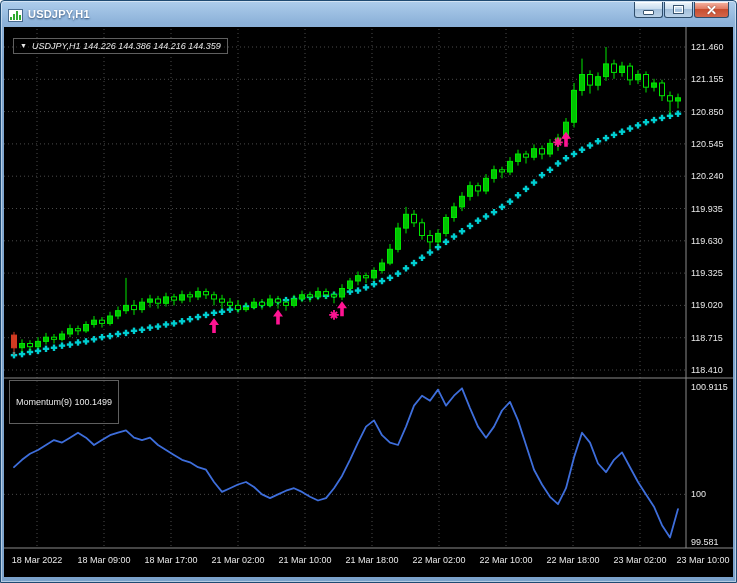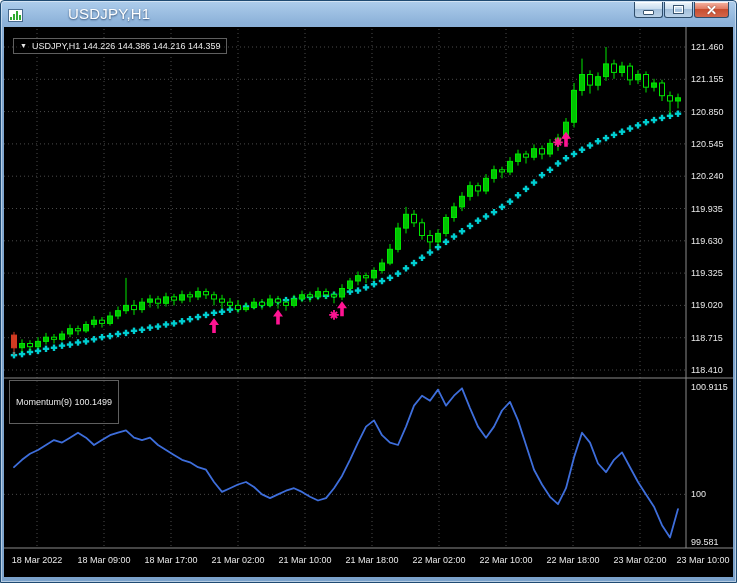--- a/index.html
+++ b/index.html
@@ -5,42 +5,42 @@
   html,body{margin:0;padding:0;background:#ffffff;font-family:"Liberation Sans",sans-serif;}
   .window{
     position:relative;width:737px;height:583px;box-sizing:border-box;
     background:linear-gradient(180deg,#aecdec 0%,#8db2d9 22px,#7fa6cf 60px,#7ba2cb 100%);
     border:1px solid #1f4a72;border-radius:4px 4px 0 0;
     box-shadow:inset 0 0 0 1px rgba(255,255,255,.45);
     overflow:hidden;
   }
   .titlebar{height:25px;display:flex;align-items:center;padding:0 6px;box-sizing:border-box;}
   .title-icon{width:15px;height:13px;margin:1px 5px 0 1px;display:inline-block;}
-  .title-text{color:#ffffff;font-size:15px;font-weight:normal;letter-spacing:.2px;
-    text-shadow:0 1px 2px rgba(10,40,80,.8);margin-left:40px;}
+  .title-text{color:#ffffff;font-size:11px;font-weight:bold;letter-spacing:.2px;
+    text-shadow:0 1px 2px rgba(10,40,80,.8);}
   .caption{position:absolute;top:1px;right:7px;display:flex;gap:1px;}
   .cap{display:flex;align-items:center;justify-content:center;
     width:29px;height:16px;padding:0;margin:0;cursor:pointer;
     border:1px solid #2e4d6b;border-top:none;border-radius:0 0 3px 3px;
     background:linear-gradient(180deg,#eef5fb 0%,#cadeef 45%,#a3c0dc 50%,#bbd2e8 100%);
     box-shadow:inset 0 1px 0 rgba(255,255,255,.8);}
   .cap.close{width:35px;
     background:linear-gradient(180deg,#f6b6a5 0%,#e07b63 45%,#c84e30 50%,#d3664b 100%);}
   .g-min{display:block;width:9px;height:3px;background:#ffffff;border:1px solid #3a556f;border-radius:1px;margin-top:5px;}
   .g-max{display:block;width:9px;height:7px;background:transparent;border:1px solid #3a556f;box-shadow:inset 0 1px 0 #fff,inset 0 -1px 0 #fff,inset 1px 0 0 #fff,inset -1px 0 0 #fff;}
   .g-close{position:relative;display:block;width:11px;height:11px;}
   .g-close::before,.g-close::after{content:"";position:absolute;left:0;top:4.5px;width:11px;height:2px;
     background:#ffffff;border-radius:1px;box-shadow:0 0 1px #5a1608;}
   .g-close::before{transform:rotate(45deg);}
   .g-close::after{transform:rotate(-45deg);}
   .client{position:absolute;left:3px;top:26px;width:729px;height:550px;background:#000000;}
   .client svg{position:absolute;left:0;top:0;}
   .ohlc-box{position:absolute;left:9px;top:11px;display:flex;align-items:center;gap:5px;
     border:1px solid #5f5f5f;padding:1px 6px;color:#e8e8e8;font-size:9px;line-height:12px;
-    background:rgba(0,0,0,.35);white-space:nowrap;}
+    background:rgba(0,0,0,.35);white-space:nowrap;font-style:italic;}
   .dd{font-size:7px;color:#e8e8e8;cursor:pointer;}
   .mom-box{position:absolute;left:5px;top:353px;border:1px solid #5f5f5f;padding:15px 6px;
     color:#e8e8e8;font-size:9px;line-height:12px;background:rgba(0,0,0,.35);white-space:nowrap;}
 </style>
 </head>
 <body>
 
 <div class="window">
   <div class="titlebar">
     <span class="title-icon">

